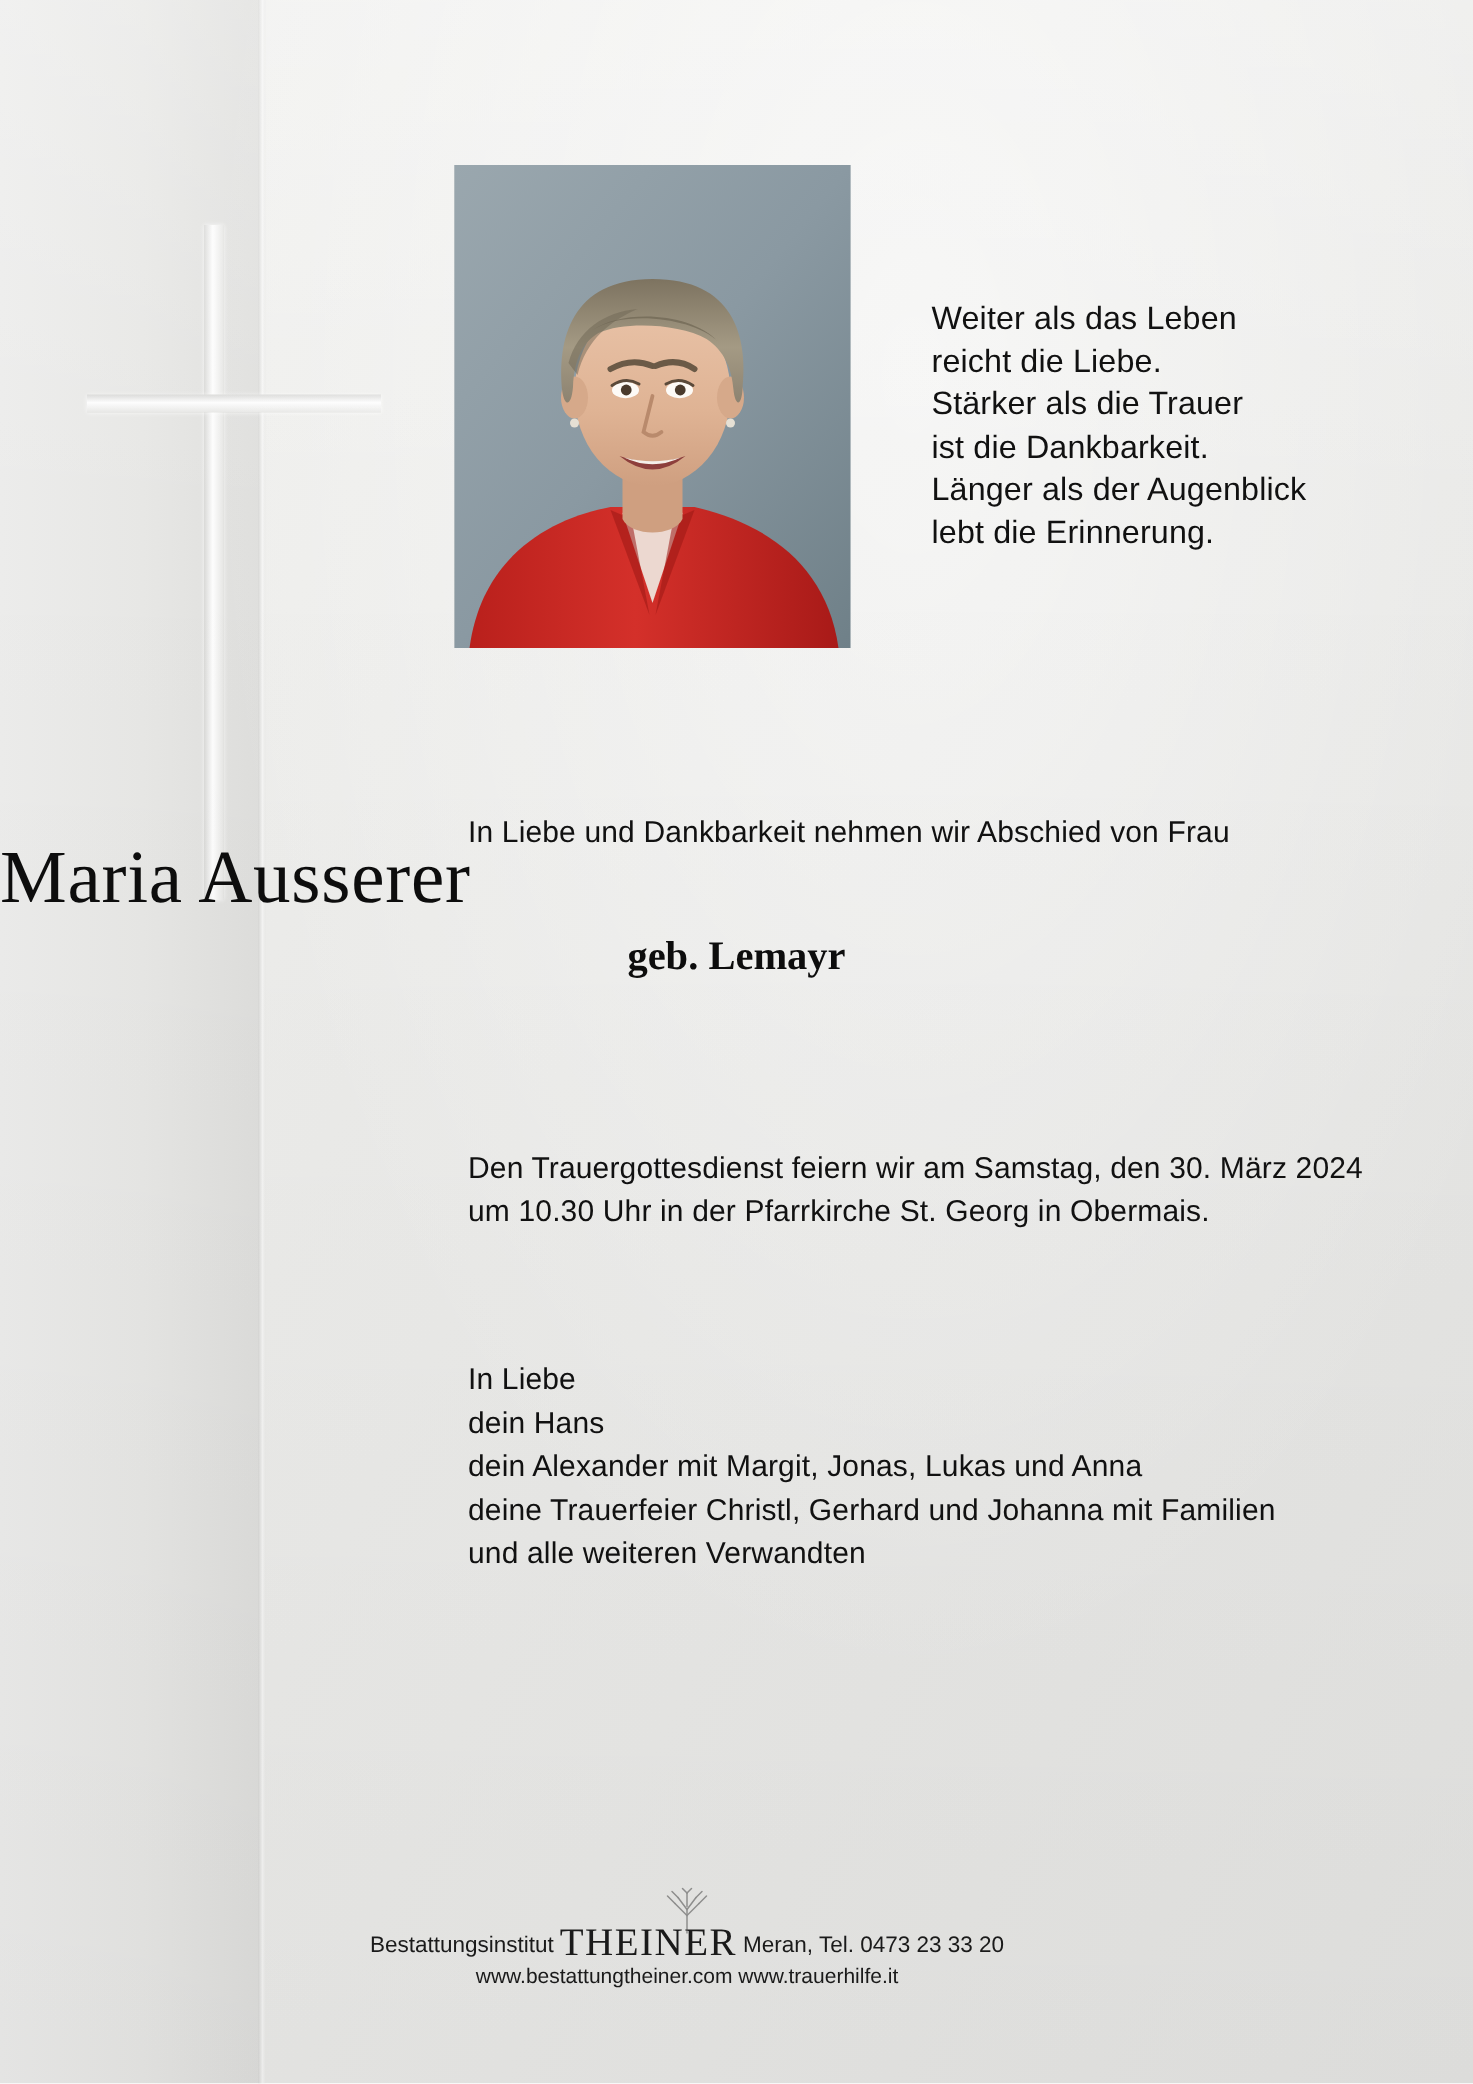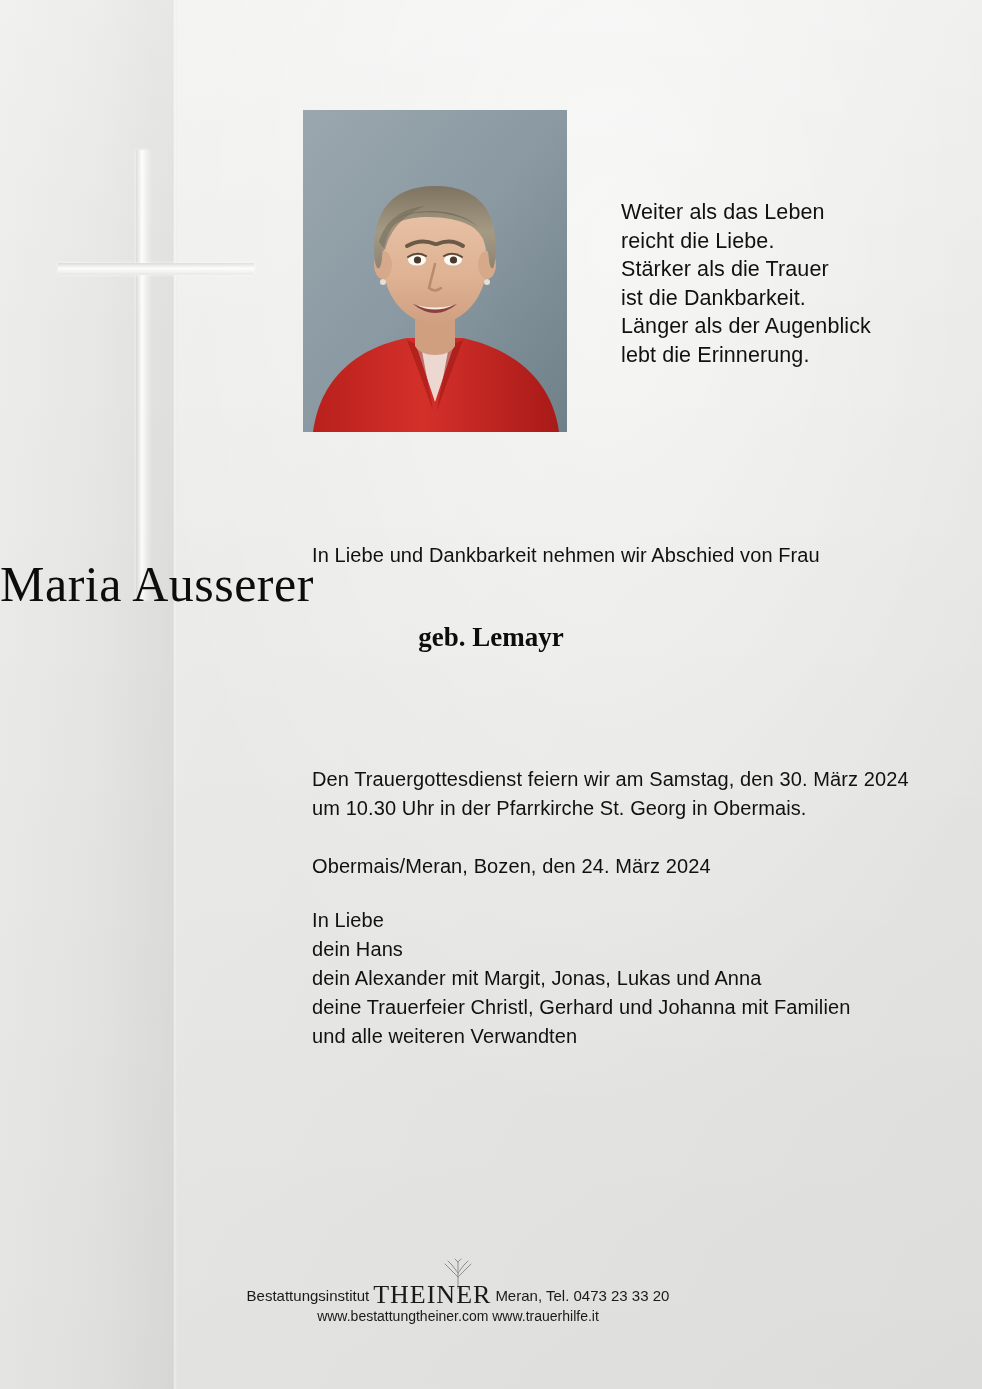--- a/index.html
+++ b/index.html
@@ -288,21 +288,20 @@
 lebt die Erinnerung.</div>
 
     <div class="intro">In Liebe und Dankbarkeit nehmen wir Abschied von Frau</div>
 
     <div class="name">Maria Ausserer</div>
     <div class="maiden">geb. Lemayr</div>
 
 
     <div class="block b-service" style="white-space: pre-line;">Den Trauergottesdienst feiern wir am Samstag, den 30. März 2024
 um 10.30 Uhr in der Pfarrkirche St. Georg in Obermais.</div>
-    <div class="block b-place">Obermais/Meran, Bozen, den 24. März 2024</div>
     <div class="block b-family" style="white-space: pre-line;">In Liebe
 dein Hans
 dein Alexander mit Margit, Jonas, Lukas und Anna
 deine Trauerfeier Christl, Gerhard und Johanna mit Familien
 und alle weiteren Verwandten</div>
 
     <div class="footer">
       <div class="footer-tree">
         <svg width="48" height="32" viewBox="0 0 48 32">
           <g stroke="#4a4a4a" stroke-width="1" fill="none" stroke-linecap="round">

